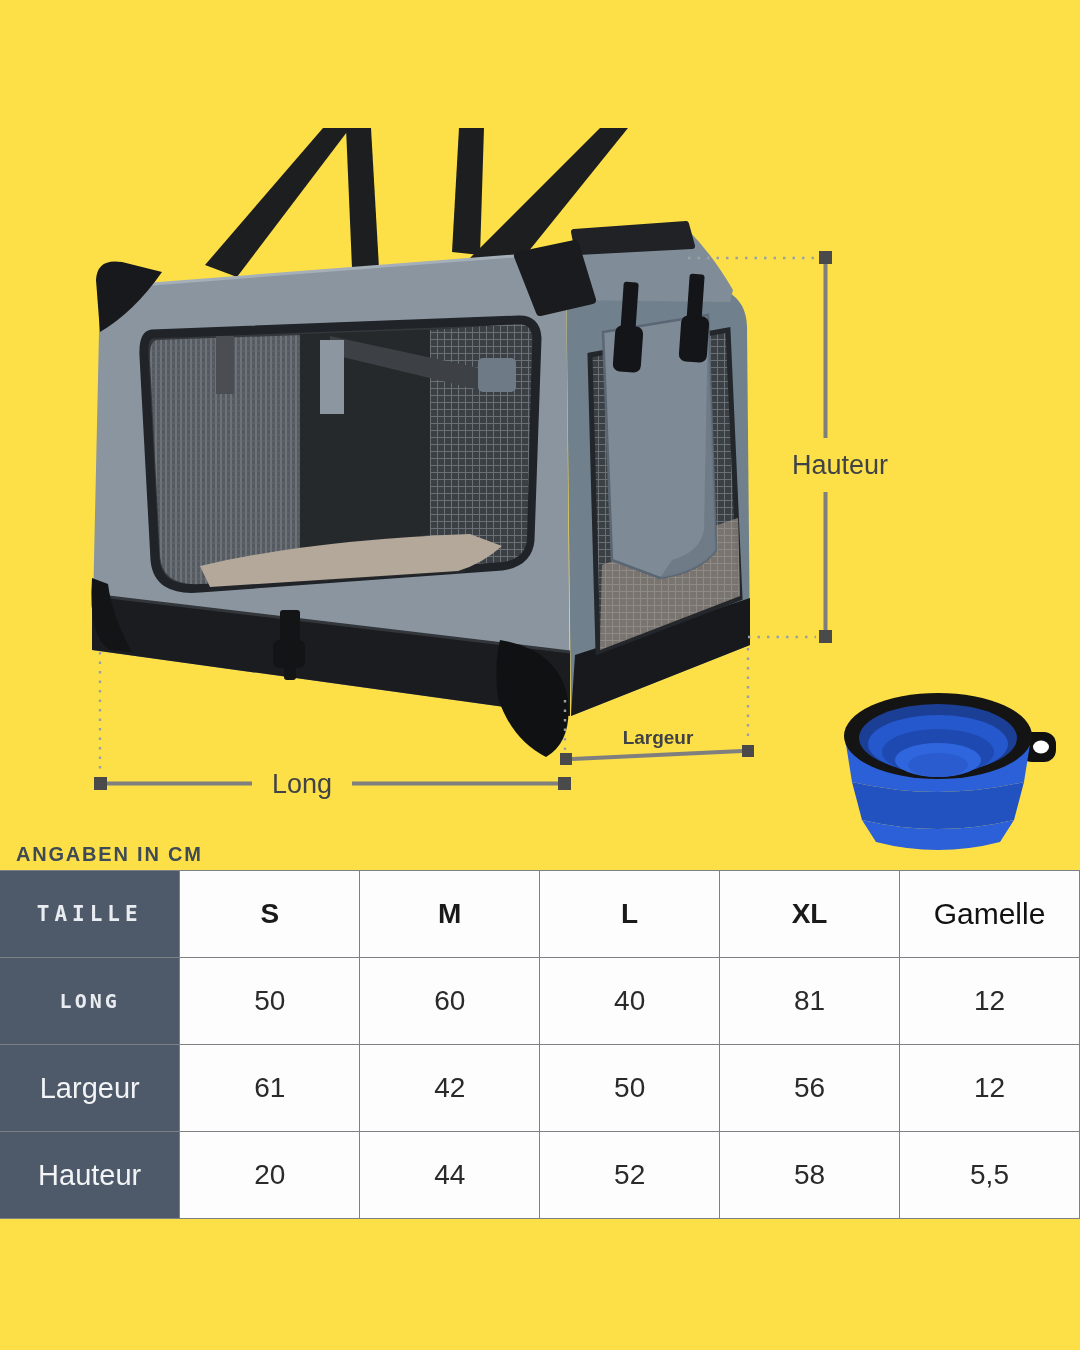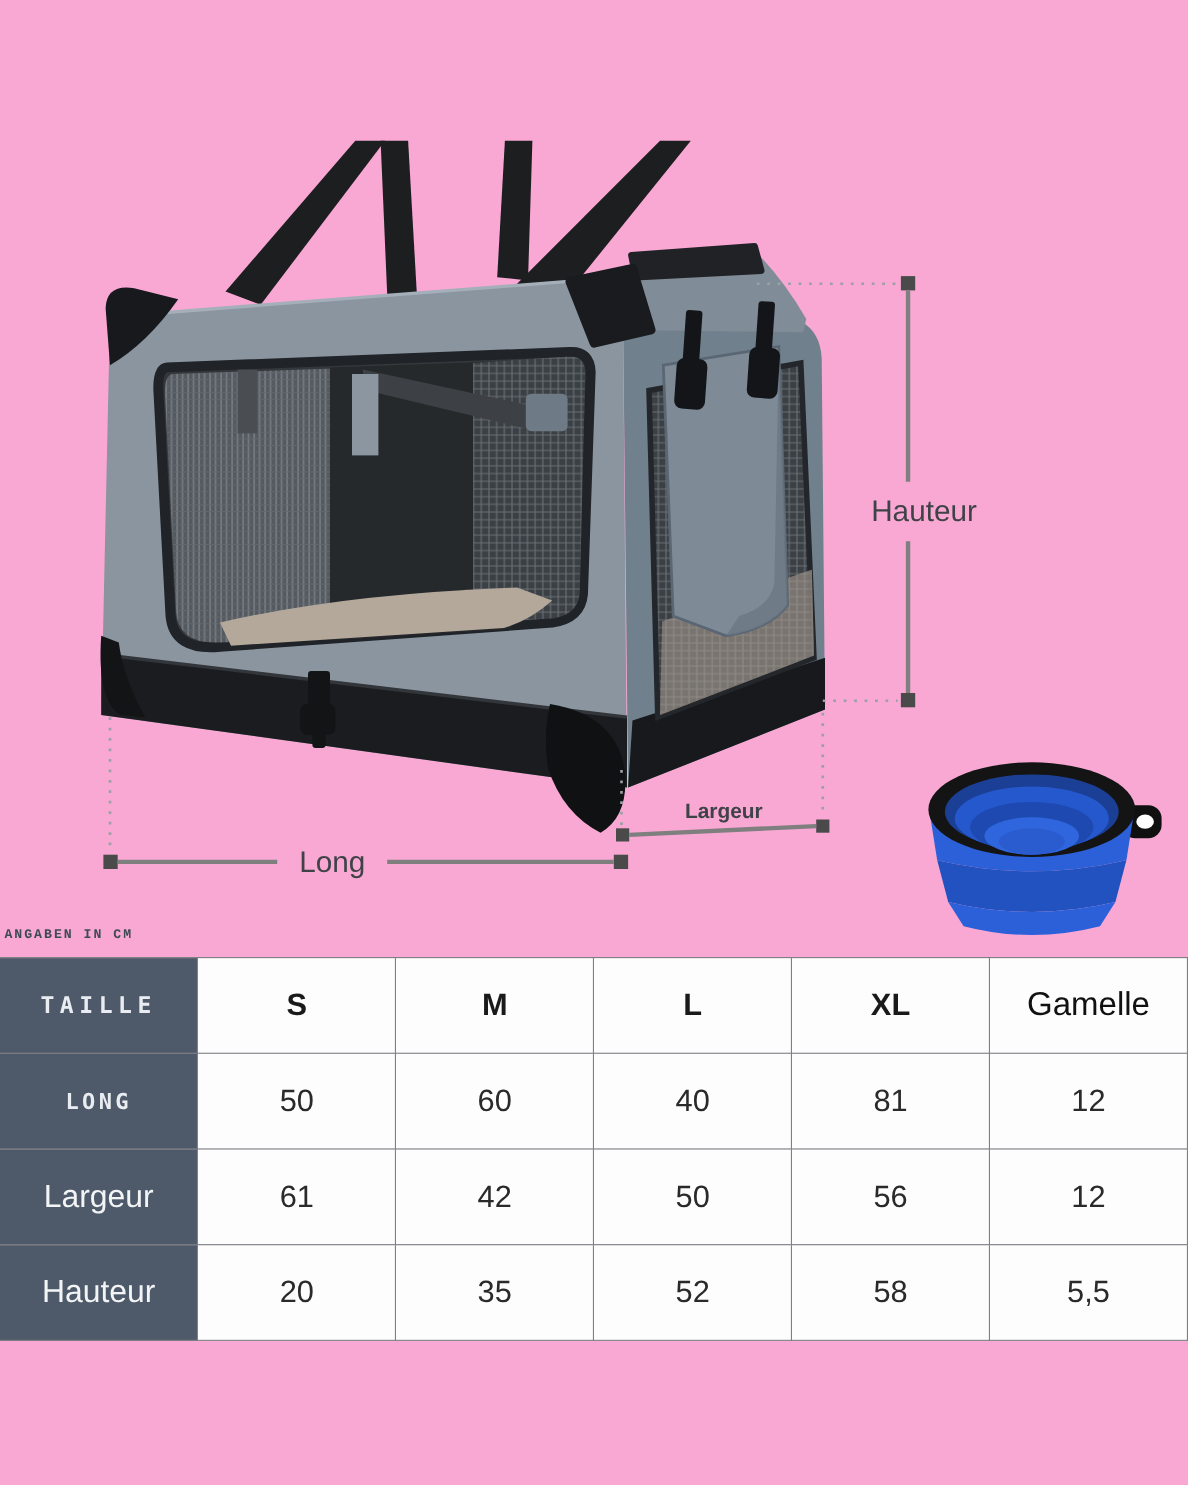--- a/index.html
+++ b/index.html
@@ -1,28 +1,27 @@
 <!DOCTYPE html>
 <html><head>
 <meta charset="utf-8">
 <style>
   html,body{margin:0;padding:0;background:#ffffff;}
   .page{
     position:relative;
     width:1080px;height:1350px;
-    background:#f9a8d4;
+    background:#fde047;
     overflow:hidden;
     font-family:"Liberation Sans",sans-serif;
   }
   .diagram-svg{position:absolute;left:0;top:0;}
   .units-note{
-    position:absolute;left:4px;top:843px;
-    font-size:12px;font-weight:bold;letter-spacing:1.8px;
+    position:absolute;left:16px;top:843px;
+    font-size:20px;font-weight:bold;letter-spacing:1.8px;
     color:#3f4a57;
-    font-family:Liberation Mono, monospace;
   }
   
   .size-table{
     position:absolute;left:0;top:870px;width:1080px;
     border-collapse:collapse;table-layout:fixed;
   }
   .size-table td,.size-table th{
     height:86px;padding:0;text-align:center;vertical-align:middle;
     border:1.6px solid #7d8084;background:#fdfdfd;
   }
@@ -192,21 +191,21 @@
         <th class="rowhead">Largeur</th>
         <td class="val">61</td>
         <td class="val">42</td>
         <td class="val">50</td>
         <td class="val">56</td>
         <td class="val">12</td>
       </tr>
       <tr>
         <th class="rowhead">Hauteur</th>
         <td class="val">20</td>
-        <td class="val">35</td>
+        <td class="val">44</td>
         <td class="val">52</td>
         <td class="val">58</td>
         <td class="val">5,5</td>
       </tr>
     </tbody>
   </table>
 
 </div>
 
 </body></html>

